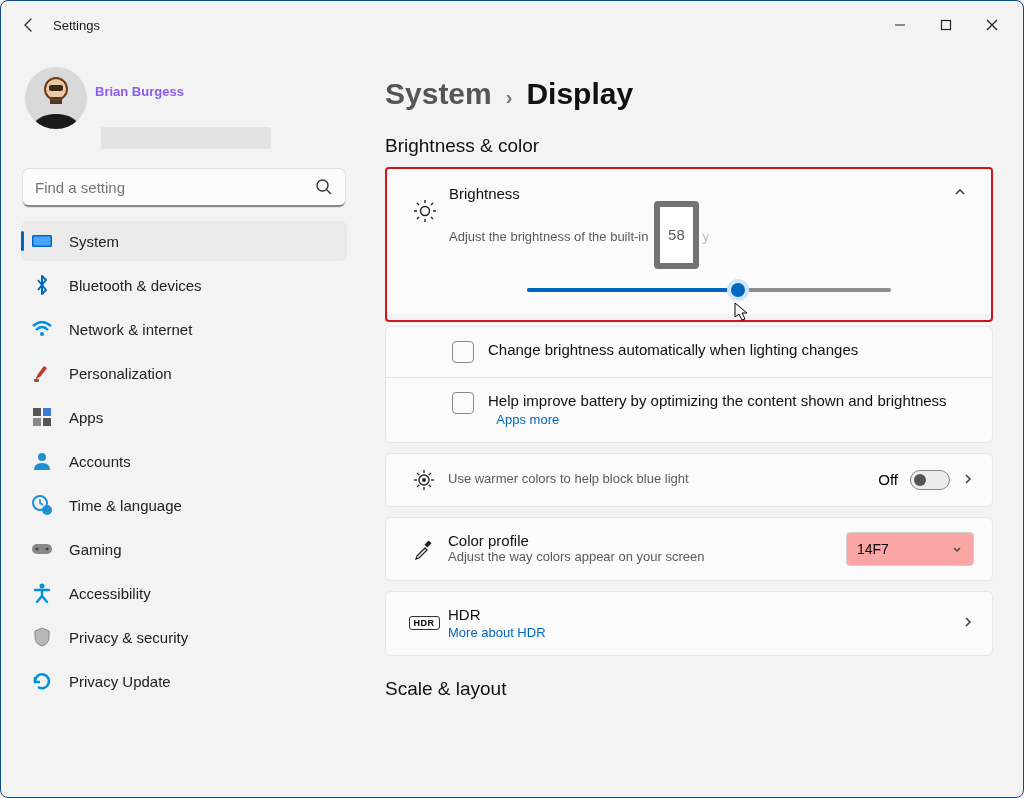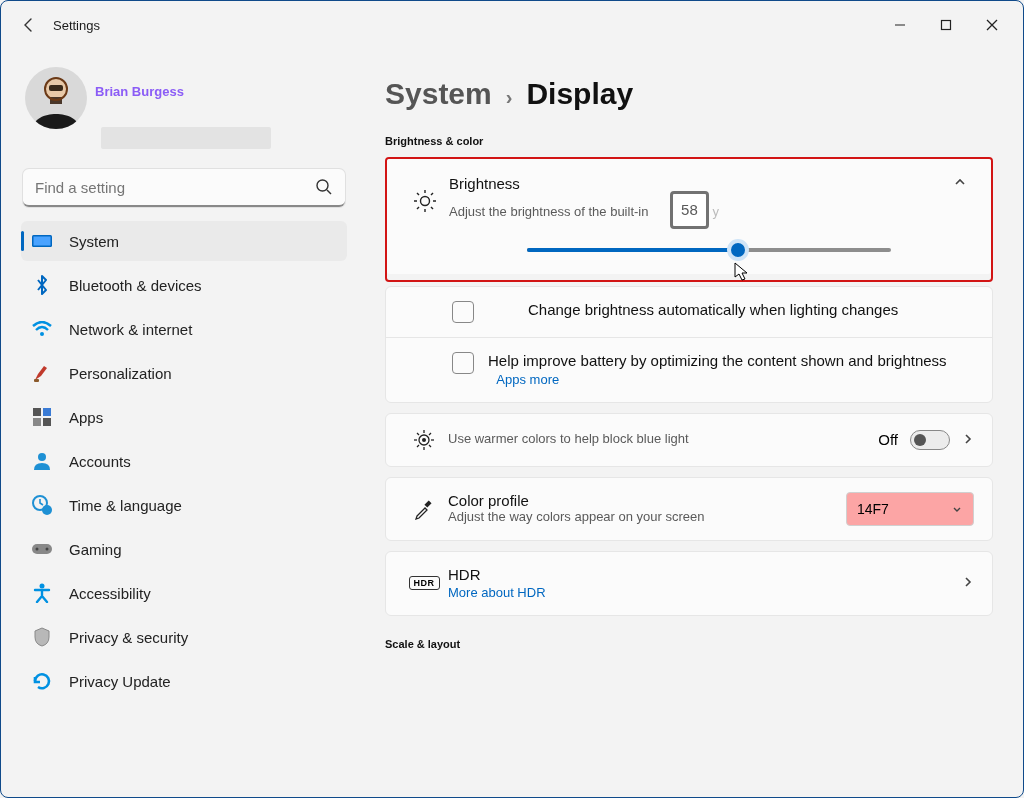--- a/index.html
+++ b/index.html
@@ -20,37 +20,37 @@
   .search .icon { position: absolute; right: 12px; top: 9px; }
   .nav { margin-top: 10px; }
   .nav-item { display: flex; align-items: center; height: 40px; border-radius: 6px; padding: 0 10px; margin: 4px 2px; font-size: 15px; color: #222; cursor: pointer; position:relative; }
   .nav-item.active { background: #eaeaea; }
   .nav-item.active::before { content:""; position:absolute; left:0; top:10px; bottom:10px; width:3px; background:#0067c0; border-radius:2px; }
   .nav-icon { width: 22px; height: 22px; margin-right: 16px; display: flex; align-items: center; justify-content: center; }
   .main { flex: 1; padding: 18px 30px 0 24px; overflow: hidden; }
   .breadcrumb { display: flex; align-items: baseline; gap: 14px; font-size: 30px; color: #555; font-weight: 600; margin-top:10px; }
   .breadcrumb .current { color: #111; }
   .breadcrumb .chev { font-size: 20px; color:#777; }
-  .section-head { font-size: 11px; font-weight: 700; margin: 24px 0 10px 0; color:#111; }
+  .section-head { font-size: 19px; font-weight: 400; margin: 24px 0 10px 0; color:#111; }
   .card { background: #fbfbfb; border: 1px solid #e6e6e6; border-radius: 6px; margin-bottom: 4px; }
   .highlight-box { border: 2px solid #d21414; border-radius:4px; padding-bottom:2px; }
   .row { display: flex; align-items: center; padding: 14px 18px; }
   .row-icon { width: 40px; display:flex; justify-content:center; }
   .row-body { flex: 1; padding: 0 4px; }
   .row-title { font-size: 15px; color:#111; }
   .row-sub { font-size: 13px; color: #5a5a5a; line-height: 1.3; }
   .row-sub a, .link { color: #0067c0; text-decoration: none; cursor:pointer; font-size:13px; }
   .row-action { display: flex; align-items: center; gap: 12px; }
   .chev-right { color:#555; font-size:14px; }
   .checkbox { width: 22px; height: 22px; border: 1px solid #888; border-radius: 4px; background:#fbfbfb; }
   .sub-list .row { border-top: 1px solid #e6e6e6; padding: 14px 18px 14px 66px; align-items:flex-start; }
   .sub-list .row:first-child { border-top:none; }
   .brightness-top { display:flex; align-items:flex-start; padding: 16px 18px 4px 18px; }
   .brightness-top .row-icon { margin-top: 14px; }
-  .value-badge { display:inline-block; border:3px solid #737373; border-radius:4px; padding: 6px 8px; font-size:15px; background:#fff; margin-left:18px; position:relative; top:-1px; }
+  .value-badge { display:inline-block; border:6px solid #737373; border-radius:4px; padding: 18px 8px; font-size:15px; background:#fff; margin-left:2px; position:relative; top:-1px; }
   .slider-wrap { height: 40px; display:flex; align-items:center; padding: 0 100px 8px 140px; position:relative; }
   .slider-track { position:relative; flex:1; height:4px; background:#8d8d8d; border-radius:2px; }
   .slider-fill { position:absolute; left:0; top:0; bottom:0; background:#0067c0; border-radius:2px; }
   .slider-thumb { position:absolute; top:50%; width:22px; height:22px; border-radius:50%; background:#0067c0; border:4px solid #cfe4f7; transform:translate(-50%,-50%); }
   .cursor { position:absolute; top:14px; }
   .toggle { width:40px; height:20px; border-radius:10px; background:#ececec; border:1px solid #888; position:relative; }
   .toggle::after { content:""; position:absolute; left:3px; top:3px; width:12px; height:12px; border-radius:50%; background:#555; }
   .dropdown { width:128px; height:34px; border:1px solid #d0d0d0; border-radius:4px; background:#fca5a5; display:flex; align-items:center; padding:0 10px; justify-content:space-between; font-size:14px; }
   .hdr-badge { border:1.5px solid #333; border-radius:3px; font-size:9px; font-weight:700; padding:1px 4px; letter-spacing:.5px; }
   .chev-up { color:#555; font-size:14px; padding-right:6px; }
@@ -269,21 +269,21 @@
             </span>
           </div>
         </div>
       </div>
     </div>
 
     <div class="card sub-list" style="margin-top:4px;">
       <div class="row">
         <div class="checkbox"></div>
         <div class="row-body" style="padding-left:14px;">
-          <div class="row-title" style="font-size:15px;margin-left:40px;">Change brightness automatically when lighting changes</div>
+          <div class="row-title" style="font-size:15px;">Change brightness automatically when lighting changes</div>
         </div>
       </div>
       <div class="row">
         <div class="checkbox"></div>
         <div class="row-body" style="padding-left:14px;">
           <span class="row-title" style="font-size:15px;">
             <span>Help improve battery by optimizing the content shown and brightness</span>
             &nbsp;&nbsp;<span class="link">Apps more</span>
           </span>
         </div>

